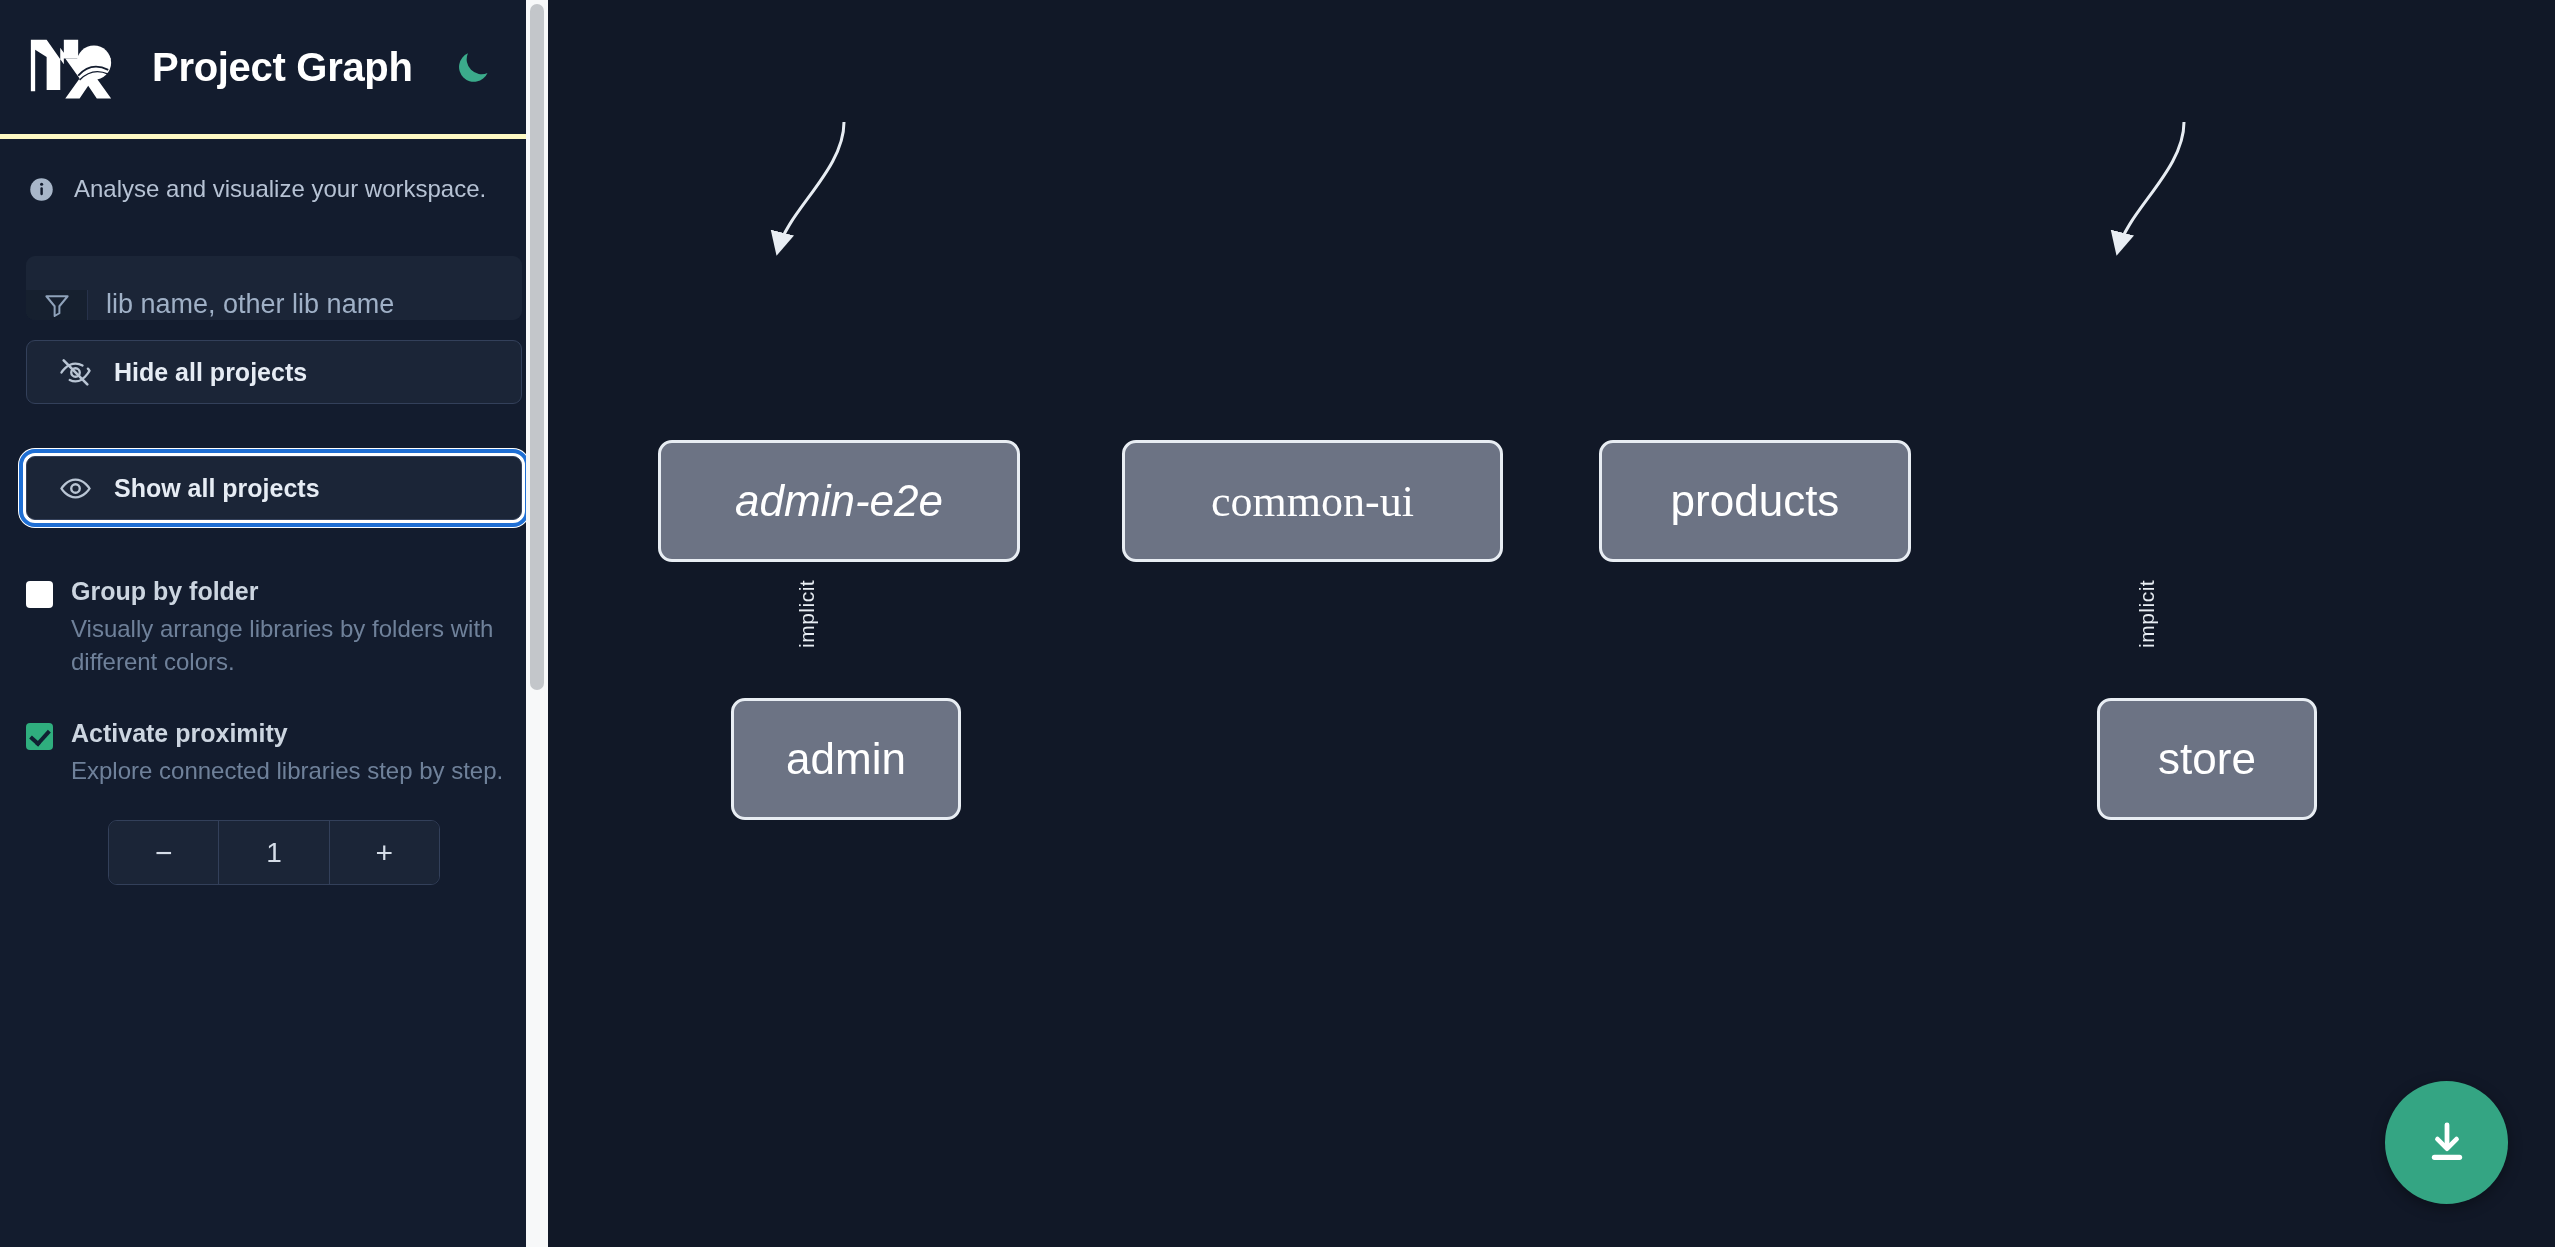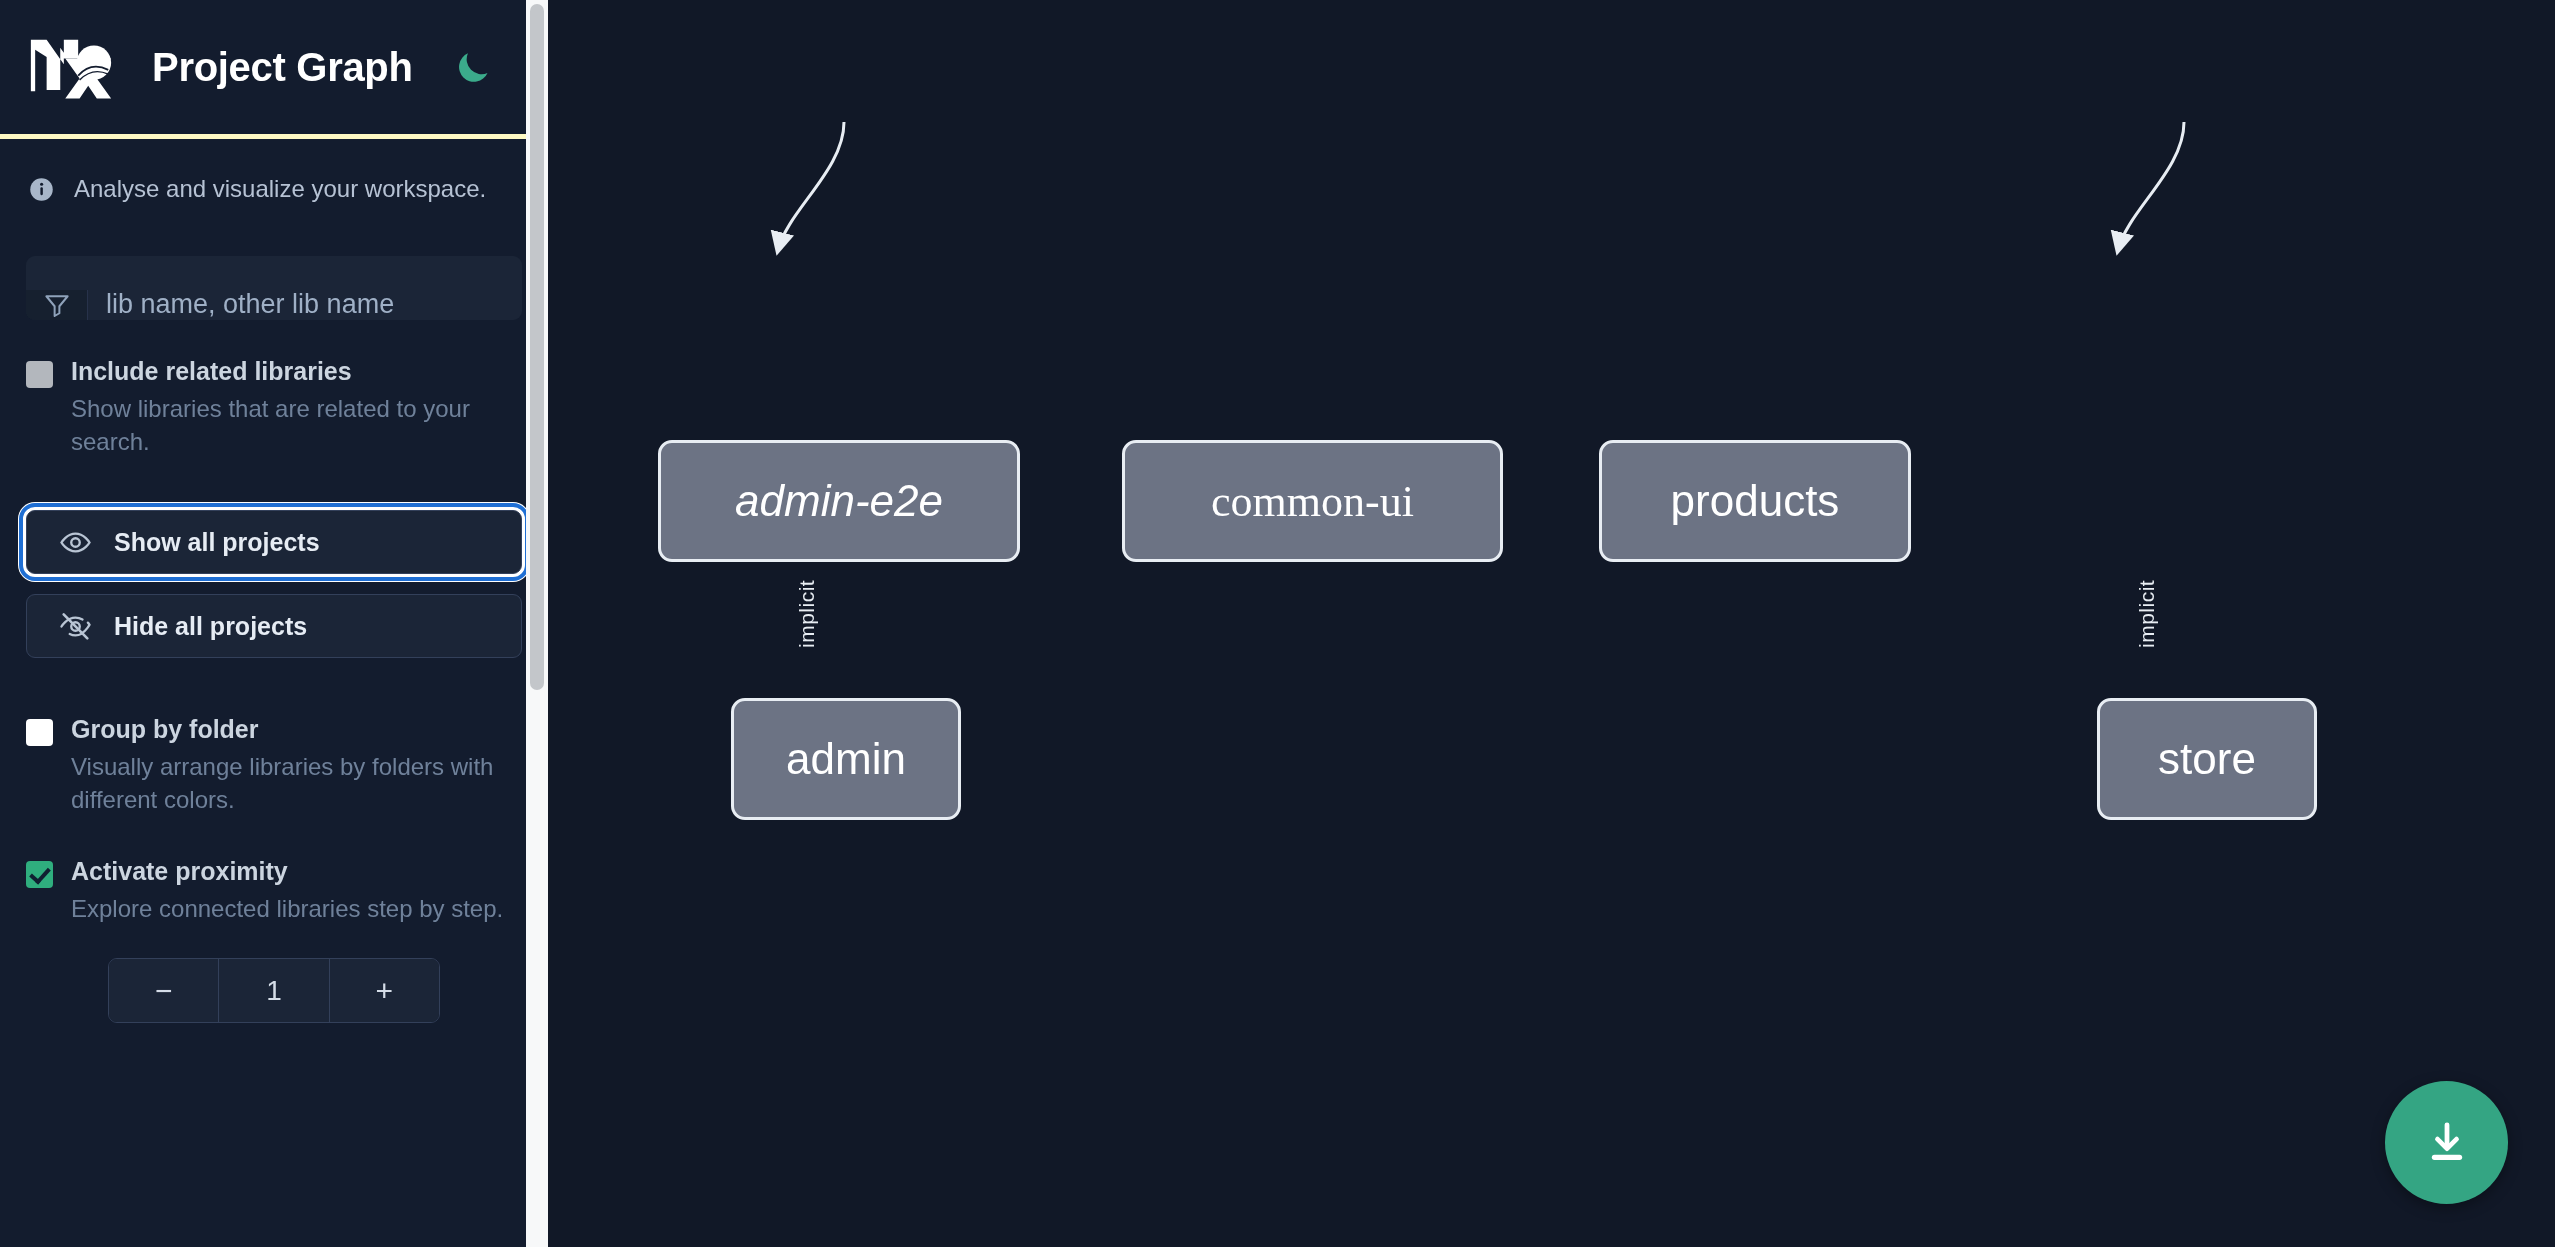--- a/index.html
+++ b/index.html
@@ -324,49 +324,42 @@
 
     <div class="filter-wrap">
       <div class="filter-icon-box">
         <svg width="30" height="30" viewBox="0 0 24 24">
           <path d="M3.5 5h17l-6.6 8v5.6l-3.8 2.2V13z" fill="none" stroke="#8fa2ba" stroke-width="1.6" stroke-linejoin="round"></path>
         </svg>
       </div>
       <input class="filter-input" type="text" placeholder="lib name, other lib name" style="">
     </div>
 
-    <div class="check-row">
-      <span class="cbox grey"></span>
-      <div class="check-body">
-        <div class="check-label">Include related libraries</div>
-        <div class="check-desc">Show libraries that are related to your search.</div>
-      </div>
-    </div>
-
-    <div class="btn-row mt-show">
-      <button class="action-btn focused">
-        <svg class="bicon" viewBox="0 0 24 24">
-          <path d="M1.8 12S5.5 5.5 12 5.5 22.2 12 22.2 12 18.5 18.5 12 18.5 1.8 12 1.8 12z" fill="none" stroke="#b9c5d4" stroke-width="1.7"></path>
-          <circle cx="12" cy="12" r="3.1" fill="none" stroke="#b9c5d4" stroke-width="1.7"></circle>
-        </svg>
-        <span>Show all projects</span>
-      </button>
-    </div>
 
     <div class="btn-row mt-hide">
       <button class="action-btn">
         <svg class="bicon" viewBox="0 0 24 24">
           <path d="M1.8 12S5.5 5.5 12 5.5c2 0 3.7.6 5.1 1.4M21 9.2c.8.9 1.2 1.6 1.2 1.6s-.5 1-1.5 2.2C18.9 15.4 16 18.5 12 18.5c-1.6 0-3-.4-4.2-1" fill="none" stroke="#b9c5d4" stroke-width="1.7" stroke-linecap="round"></path>
           <circle cx="12" cy="12" r="3.1" fill="none" stroke="#b9c5d4" stroke-width="1.7"></circle>
           <line x1="3.4" y1="3.2" x2="20.6" y2="20.6" stroke="#b9c5d4" stroke-width="1.9" stroke-linecap="round"></line>
         </svg>
         <span>Hide all projects</span>
       </button>
     </div>
 
+    <div class="btn-row mt-show">
+      <button class="action-btn focused">
+        <svg class="bicon" viewBox="0 0 24 24">
+          <path d="M1.8 12S5.5 5.5 12 5.5 22.2 12 22.2 12 18.5 18.5 12 18.5 1.8 12 1.8 12z" fill="none" stroke="#b9c5d4" stroke-width="1.7"></path>
+          <circle cx="12" cy="12" r="3.1" fill="none" stroke="#b9c5d4" stroke-width="1.7"></circle>
+        </svg>
+        <span>Show all projects</span>
+      </button>
+    </div>
+
     <div class="check-row" style="margin-top:54px">
       <span class="cbox white"></span>
       <div class="check-body">
         <div class="check-label">Group by folder</div>
         <div class="check-desc">Visually arrange libraries by folders with different colors.</div>
       </div>
     </div>
 
     <div class="check-row" style="margin-top:38px">
       <span class="cbox green"></span>

